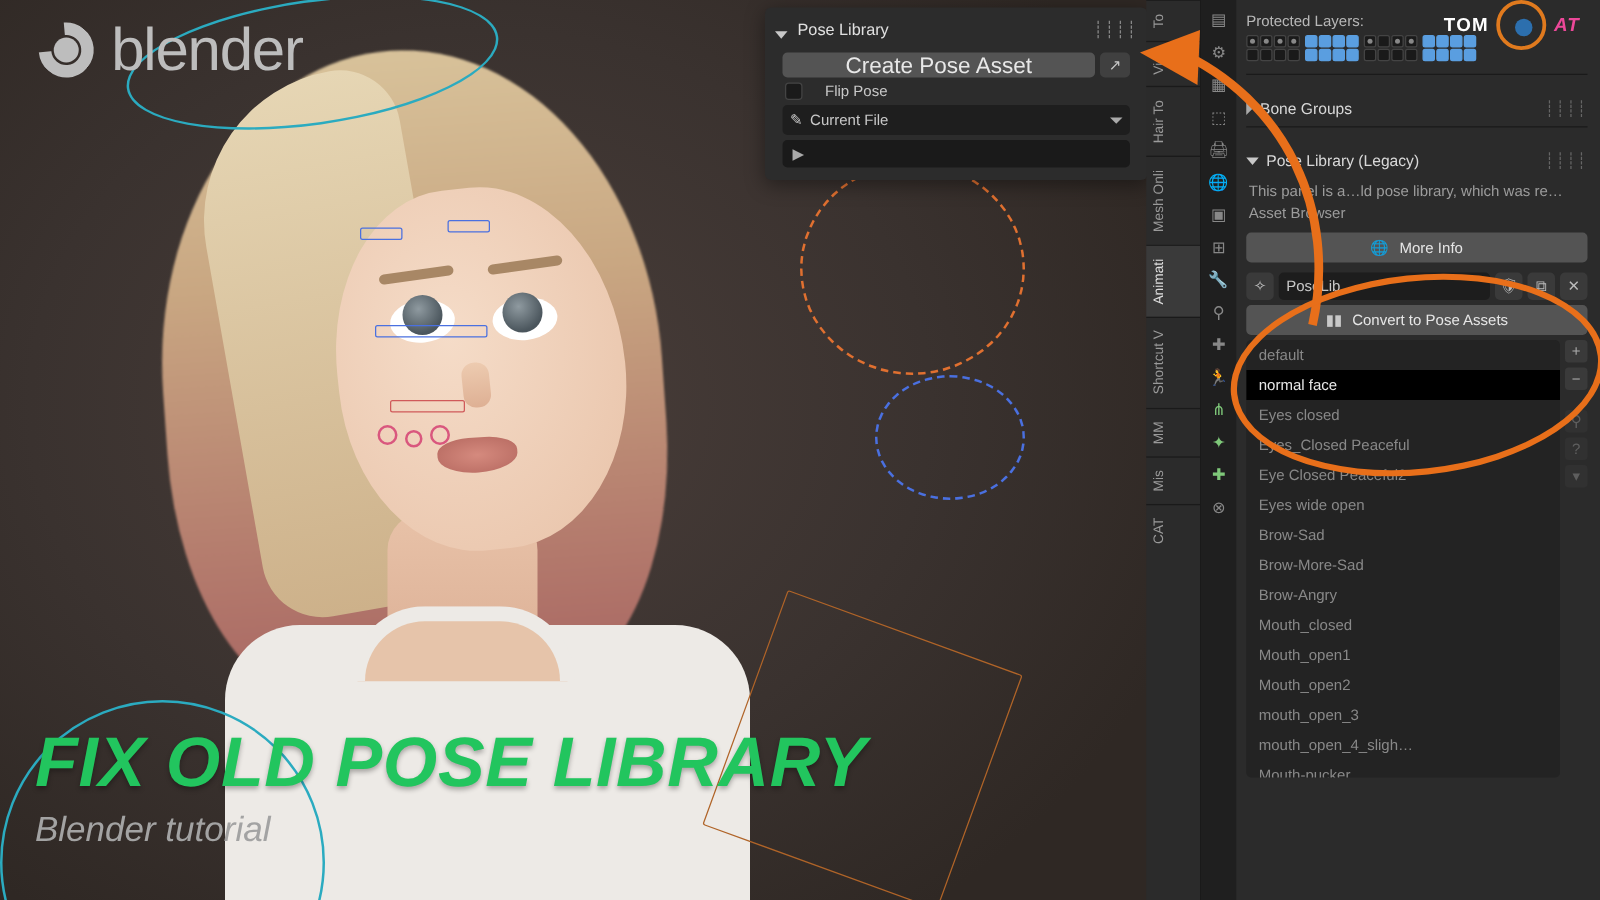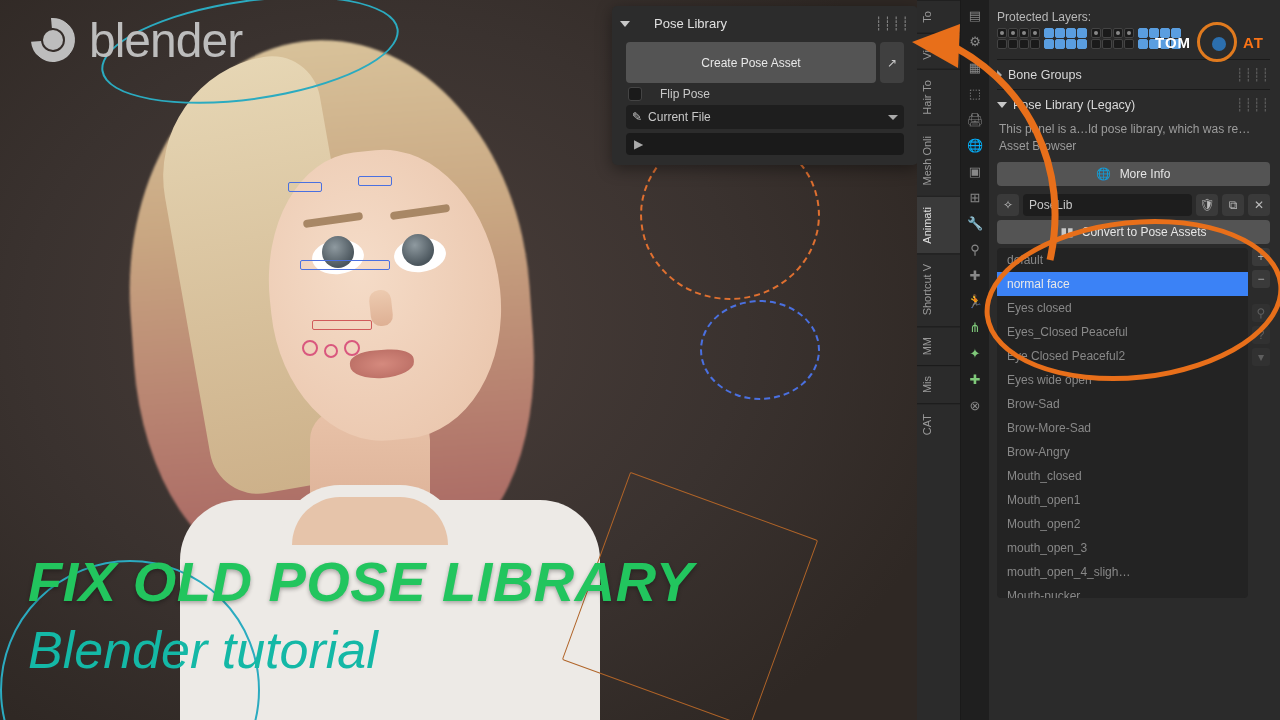--- a/index.html
+++ b/index.html
@@ -64,29 +64,29 @@
 
   
   .blender-logo { position:absolute; left:25px; top:12px; display:flex; align-items:center; gap:8px; color:#bdbdbd;}
   .blender-logo .glyph { width:56px; height:56px; border-radius:50%; position:relative;}
   .blender-logo .glyph::before{content:"";position:absolute;inset:6px;border:10px solid #bdbdbd;border-left-color:transparent;border-radius:50%;transform:rotate(40deg);}
   .blender-logo .glyph::after{content:"";position:absolute;left:18px;top:18px;width:20px;height:20px;background:#bdbdbd;border-radius:50%;}
   .blender-logo .word{font-size:48px;font-weight:400;letter-spacing:-1px;}
 
   .title-block{position:absolute;left:28px;bottom:40px;}
   .title-main{font-size:56px;font-weight:700;font-style:italic;color:#22c55e;letter-spacing:0.5px;text-shadow:0 2px 4px rgba(0,0,0,0.3);}
-  .title-sub{font-size:52px;font-style:italic;color:#14b8a6;margin-top:6px;font-weight:400;}
+  .title-sub{font-size:28px;font-style:italic;color:#a3a3a3;margin-top:6px;font-weight:400;}
 
   
   .float-panel{position:absolute;left:612px;top:6px;width:306px;background:#2c2c2c;border-radius:5px;padding:6px;box-shadow:0 4px 16px rgba(0,0,0,0.4);}
-  .panel-header{display:flex;align-items:center;gap:22px;padding:4px 2px 8px 2px;font-size:13px;color:#e0e0e0;}
+  .panel-header{display:flex;align-items:flex-end;gap:6px;padding:4px 2px 8px 2px;font-size:13px;color:#e0e0e0;}
   .panel-header .chev{width:0;height:0;border-left:5px solid transparent;border-right:5px solid transparent;border-top:6px solid #c8c8c8;margin-right:2px;}
   .panel-header .dots{margin-left:auto;color:#888;letter-spacing:1px;cursor:grab;}
   .btn-row{display:flex;gap:4px;margin:3px 8px;}
-  .btn{flex:1;background:#545454;color:#e8e8e8;height:41px;display:flex;align-items:center;justify-content:center;border-radius:4px;font-size:12px;cursor:pointer;}
+  .btn{flex:1;background:#545454;color:#e8e8e8;height:20px;display:flex;align-items:center;justify-content:center;border-radius:4px;font-size:18px;cursor:pointer;}
   .btn-icon{width:24px;flex:none;background:#404040;display:flex;align-items:center;justify-content:center;border-radius:4px;cursor:pointer;}
   .check-row{display:flex;align-items:center;gap:18px;margin:4px 10px;}
   .checkbox{width:14px;height:14px;background:#1a1a1a;border:1px solid #444;border-radius:3px;cursor:pointer;}
   .select-row{display:flex;align-items:center;background:#1e1e1e;border-radius:4px;margin:4px 8px;height:24px;padding:0 6px;gap:6px;cursor:pointer;}
   .select-row .chev-r{margin-left:auto;width:0;height:0;border-left:5px solid transparent;border-right:5px solid transparent;border-top:5px solid #aaa;}
   .play-row{margin:2px 8px 4px 8px;height:22px;background:#1a1a1a;border-radius:4px;display:flex;align-items:center;padding:0 8px;color:#aaa;cursor:pointer;}
 
   
   .right-area{position:absolute;right:0;top:0;width:320px;height:720px;background:#2b2b2b;border-left:1px solid #1a1a1a;}
   .vert-tabs{position:absolute;left:-44px;top:0;width:44px;height:720px;display:flex;flex-direction:column;background:#2b2b2b;border-right:1px solid #1a1a1a;}
@@ -102,47 +102,47 @@
   .prop-body{position:absolute;left:28px;top:0;right:0;bottom:0;padding:6px 10px 6px 8px;overflow:hidden;}
   .field-label{color:#b8b8b8;font-size:12px;margin:4px 0;}
   .layer-grid{display:flex;gap:4px;margin:4px 0 10px 0;flex-wrap:wrap;}
   .layer-group{display:grid;grid-template-columns:repeat(8,10px);grid-template-rows:repeat(2,10px);gap:1px;}
   .layer-group.sm{grid-template-columns:repeat(4,10px);}
   .ly{width:10px;height:10px;background:#1a1a1a;border:1px solid #444;border-radius:2px;cursor:pointer;}
   .ly.on{background:#5a9ee0;border-color:#5a9ee0;}
   .ly.dot{background:#1a1a1a;position:relative;}
   .ly.dot::after{content:"";position:absolute;inset:2px;background:#888;border-radius:50%;}
 
-  .section{border-top:1px solid #1a1a1a;padding-top:4px;margin-top:4px;}
+  .section{border-top:1px solid #1a1a1a;padding-top:16px;margin-top:4px;}
   .section-h{display:flex;align-items:center;gap:6px;font-size:12.5px;color:#d8d8d8;padding:3px 0;}
   .section-h .chev-r2{width:0;height:0;border-top:5px solid transparent;border-bottom:5px solid transparent;border-left:5px solid #aaa;}
   .section-h .chev-d2{width:0;height:0;border-left:5px solid transparent;border-right:5px solid transparent;border-top:6px solid #c8c8c8;}
   .section-h .dots{margin-left:auto;color:#666;letter-spacing:1px;cursor:grab;}
   .info-text{color:#9c9c9c;font-size:12px;line-height:1.45;margin:6px 2px;}
   .wide-btn{display:flex;align-items:center;justify-content:center;gap:8px;height:24px;background:#545454;border-radius:4px;margin:4px 0;color:#e6e6e6;cursor:pointer;font-size:12px;}
   .wide-btn .gico{opacity:.8;}
 
   .datablock{display:flex;align-items:center;gap:4px;margin:8px 0 4px 0;}
   .datablock .chip{display:flex;align-items:center;background:#1d1d1d;border-radius:4px;height:22px;padding:0 6px;gap:6px;flex:1;}
   .datablock .mini{width:22px;height:22px;background:#3a3a3a;border-radius:4px;display:flex;align-items:center;justify-content:center;cursor:pointer;color:#bbb;font-size:12px;}
   .datablock .minix{background:#3a3a3a;}
 
   .pose-list-wrap{display:flex;gap:4px;margin-top:4px;}
   .pose-list{flex:1;background:#232323;border-radius:4px;max-height:350px;overflow:hidden;}
   .pose-item{padding:5px 10px;color:#888;font-size:12px;cursor:default;}
-  .pose-item.sel{background:#3b82f6;color:#e8e8e8;}
+  .pose-item.sel{background:#000000;color:#e8e8e8;}
   .pose-side{width:18px;display:flex;flex-direction:column;gap:4px;}
   .pose-side .sbtn{width:18px;height:18px;background:#3a3a3a;border-radius:3px;display:flex;align-items:center;justify-content:center;color:#aaa;font-size:12px;cursor:pointer;}
   .pose-side .sbtn.dim{opacity:.4;}
   .annot-circle{position:absolute;border:5px solid #e86f1a;border-radius:50%/50%;pointer-events:none;}
 
   
-  .tomcat{position:absolute;right:16px;top:22px;display:flex;align-items:center;gap:4px;z-index:50;}
+  .tomcat{position:absolute;right:16px;top:0;display:flex;align-items:center;gap:4px;z-index:50;}
   .tomcat .t1{color:#fff;font-weight:800;letter-spacing:1px;font-size:15px;}
-  .tomcat .t2{color:#f97316;font-weight:800;letter-spacing:1px;font-size:15px;}
+  .tomcat .t2{color:#ec4899;font-weight:800;letter-spacing:1px;font-size:15px;font-style:italic;}
   .tomcat .circ{width:40px;height:40px;border:3px solid #e07a1e;border-radius:50%;position:relative;margin:0 2px;}
   .tomcat .circ::after{content:"";position:absolute;left:12px;top:12px;width:14px;height:14px;background:#2c6fae;border-radius:50%;}
   svg.arrowsvg{position:absolute;overflow:visible;pointer-events:none;}
 </style>
 </head>
 <body>
 
 <div class="viewport">
   <div class="char">
     <div class="hair"></div>

